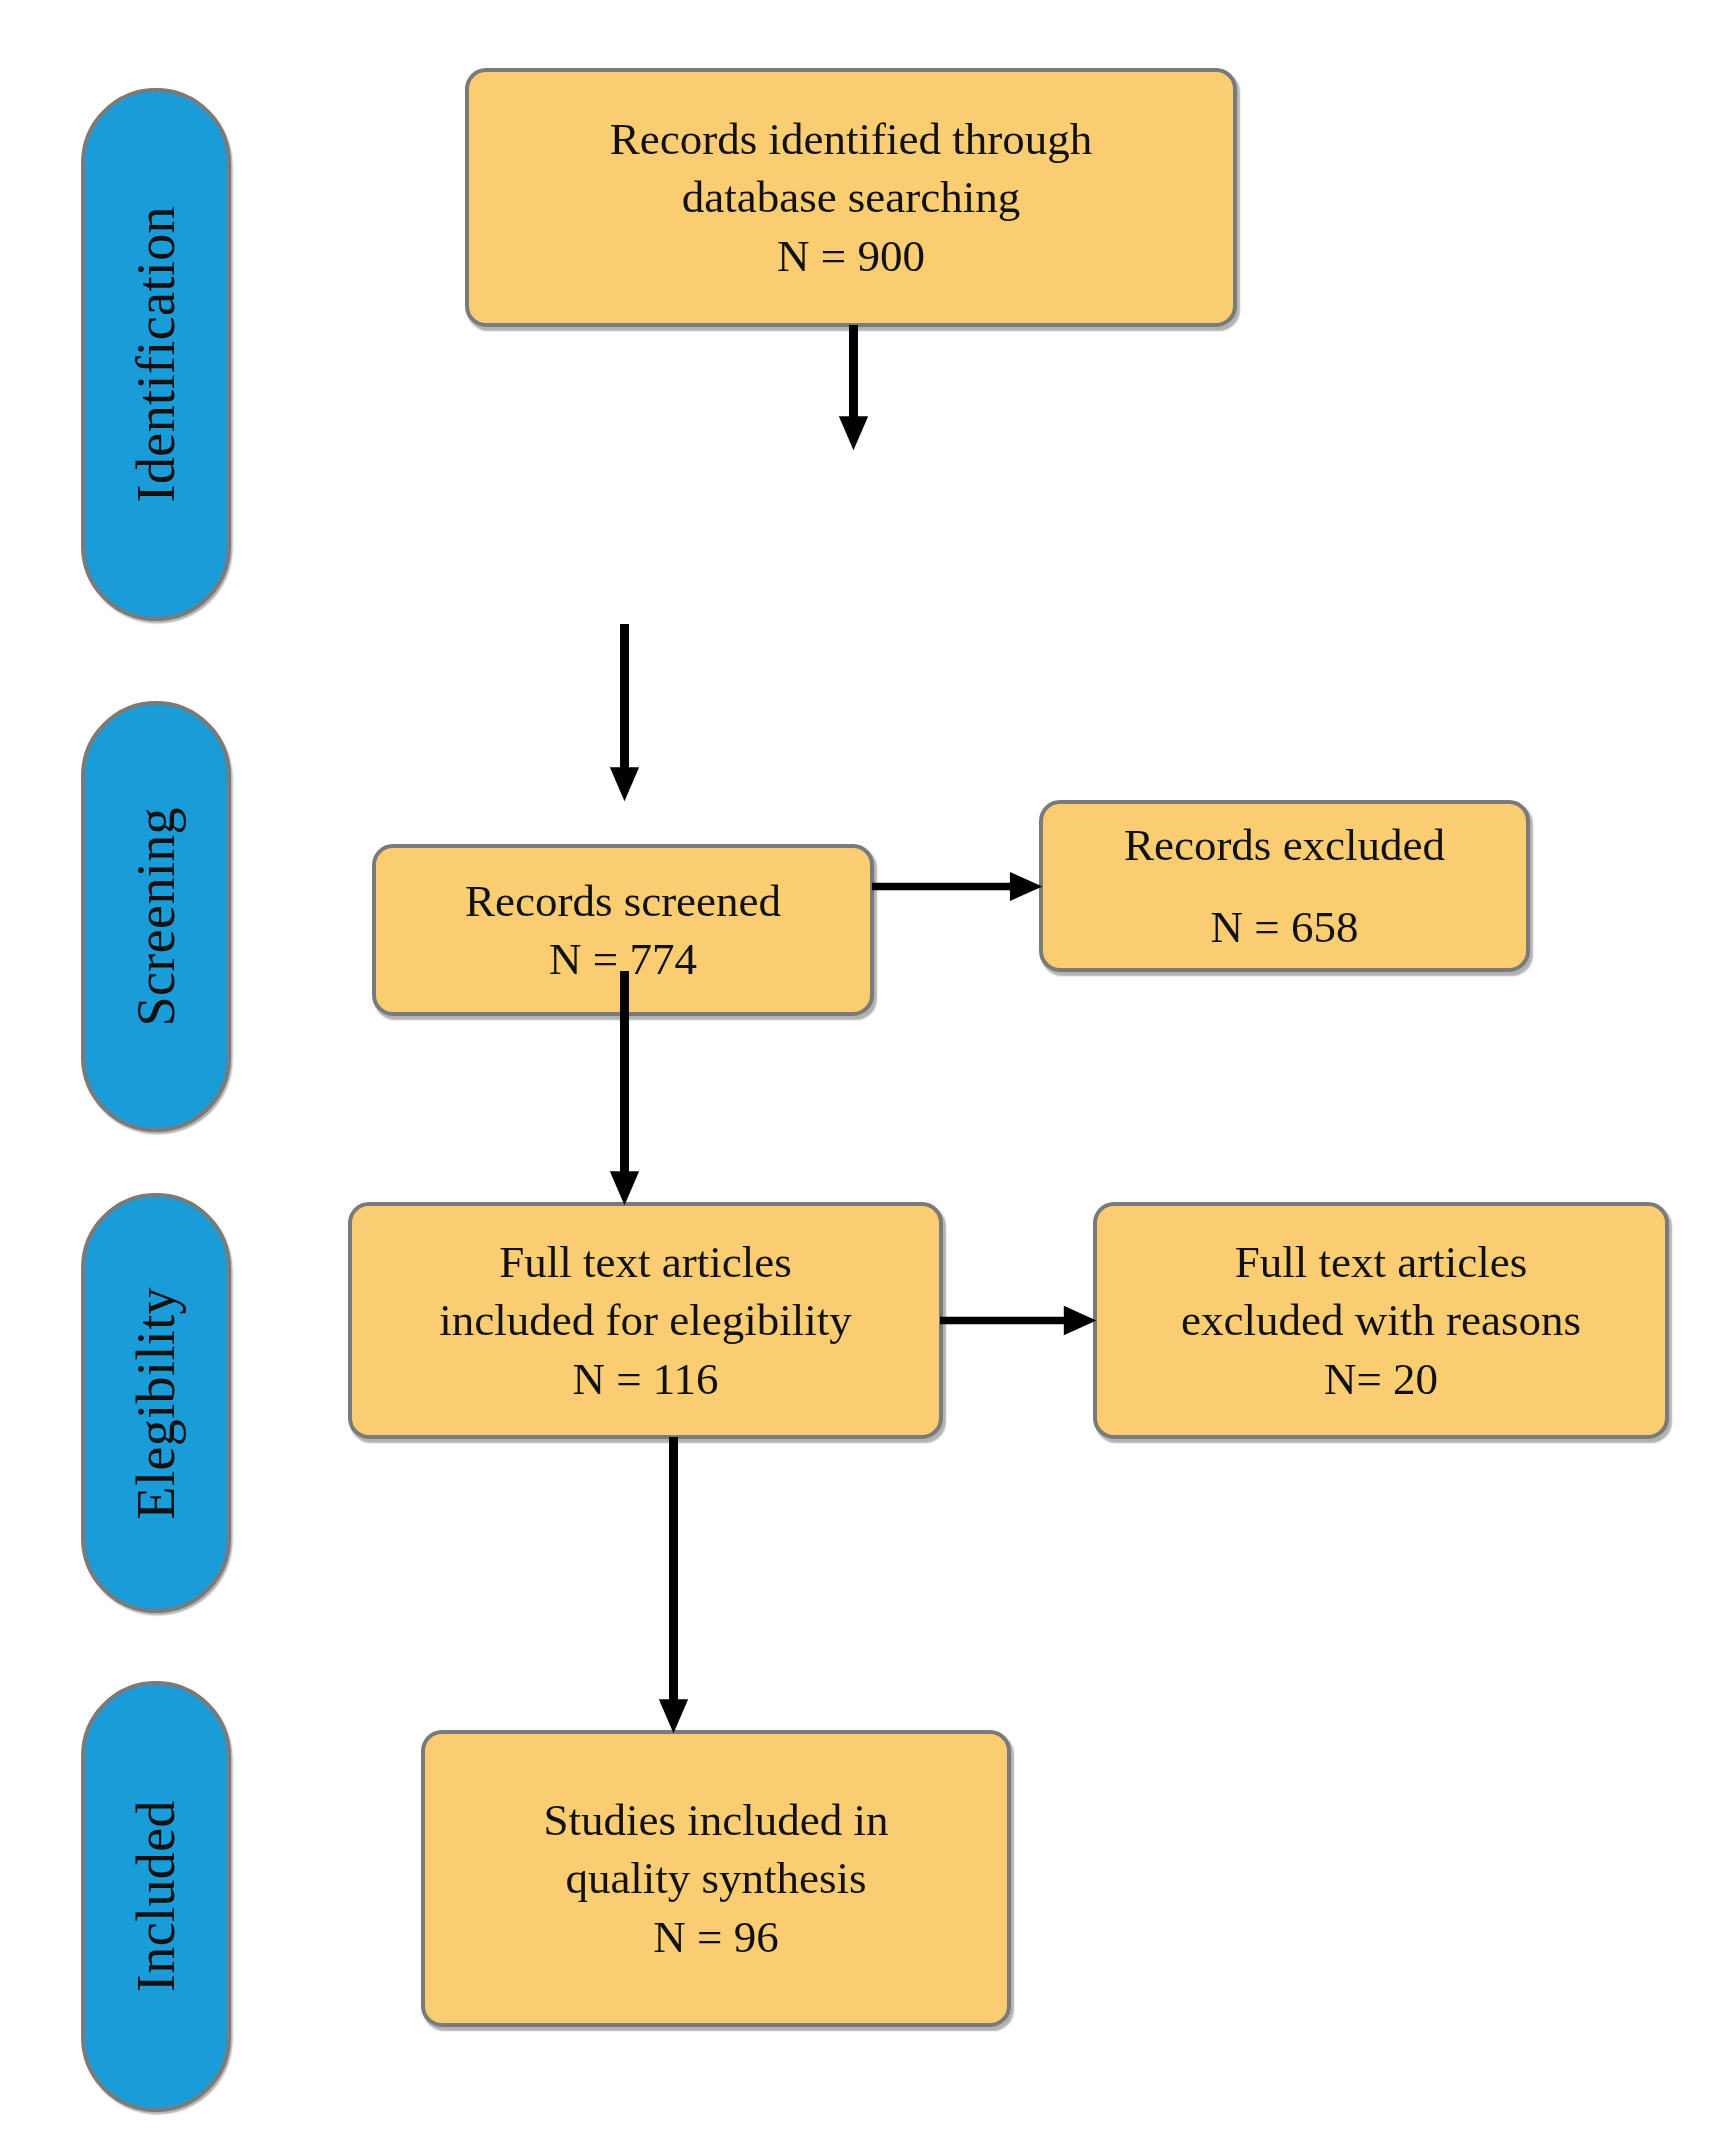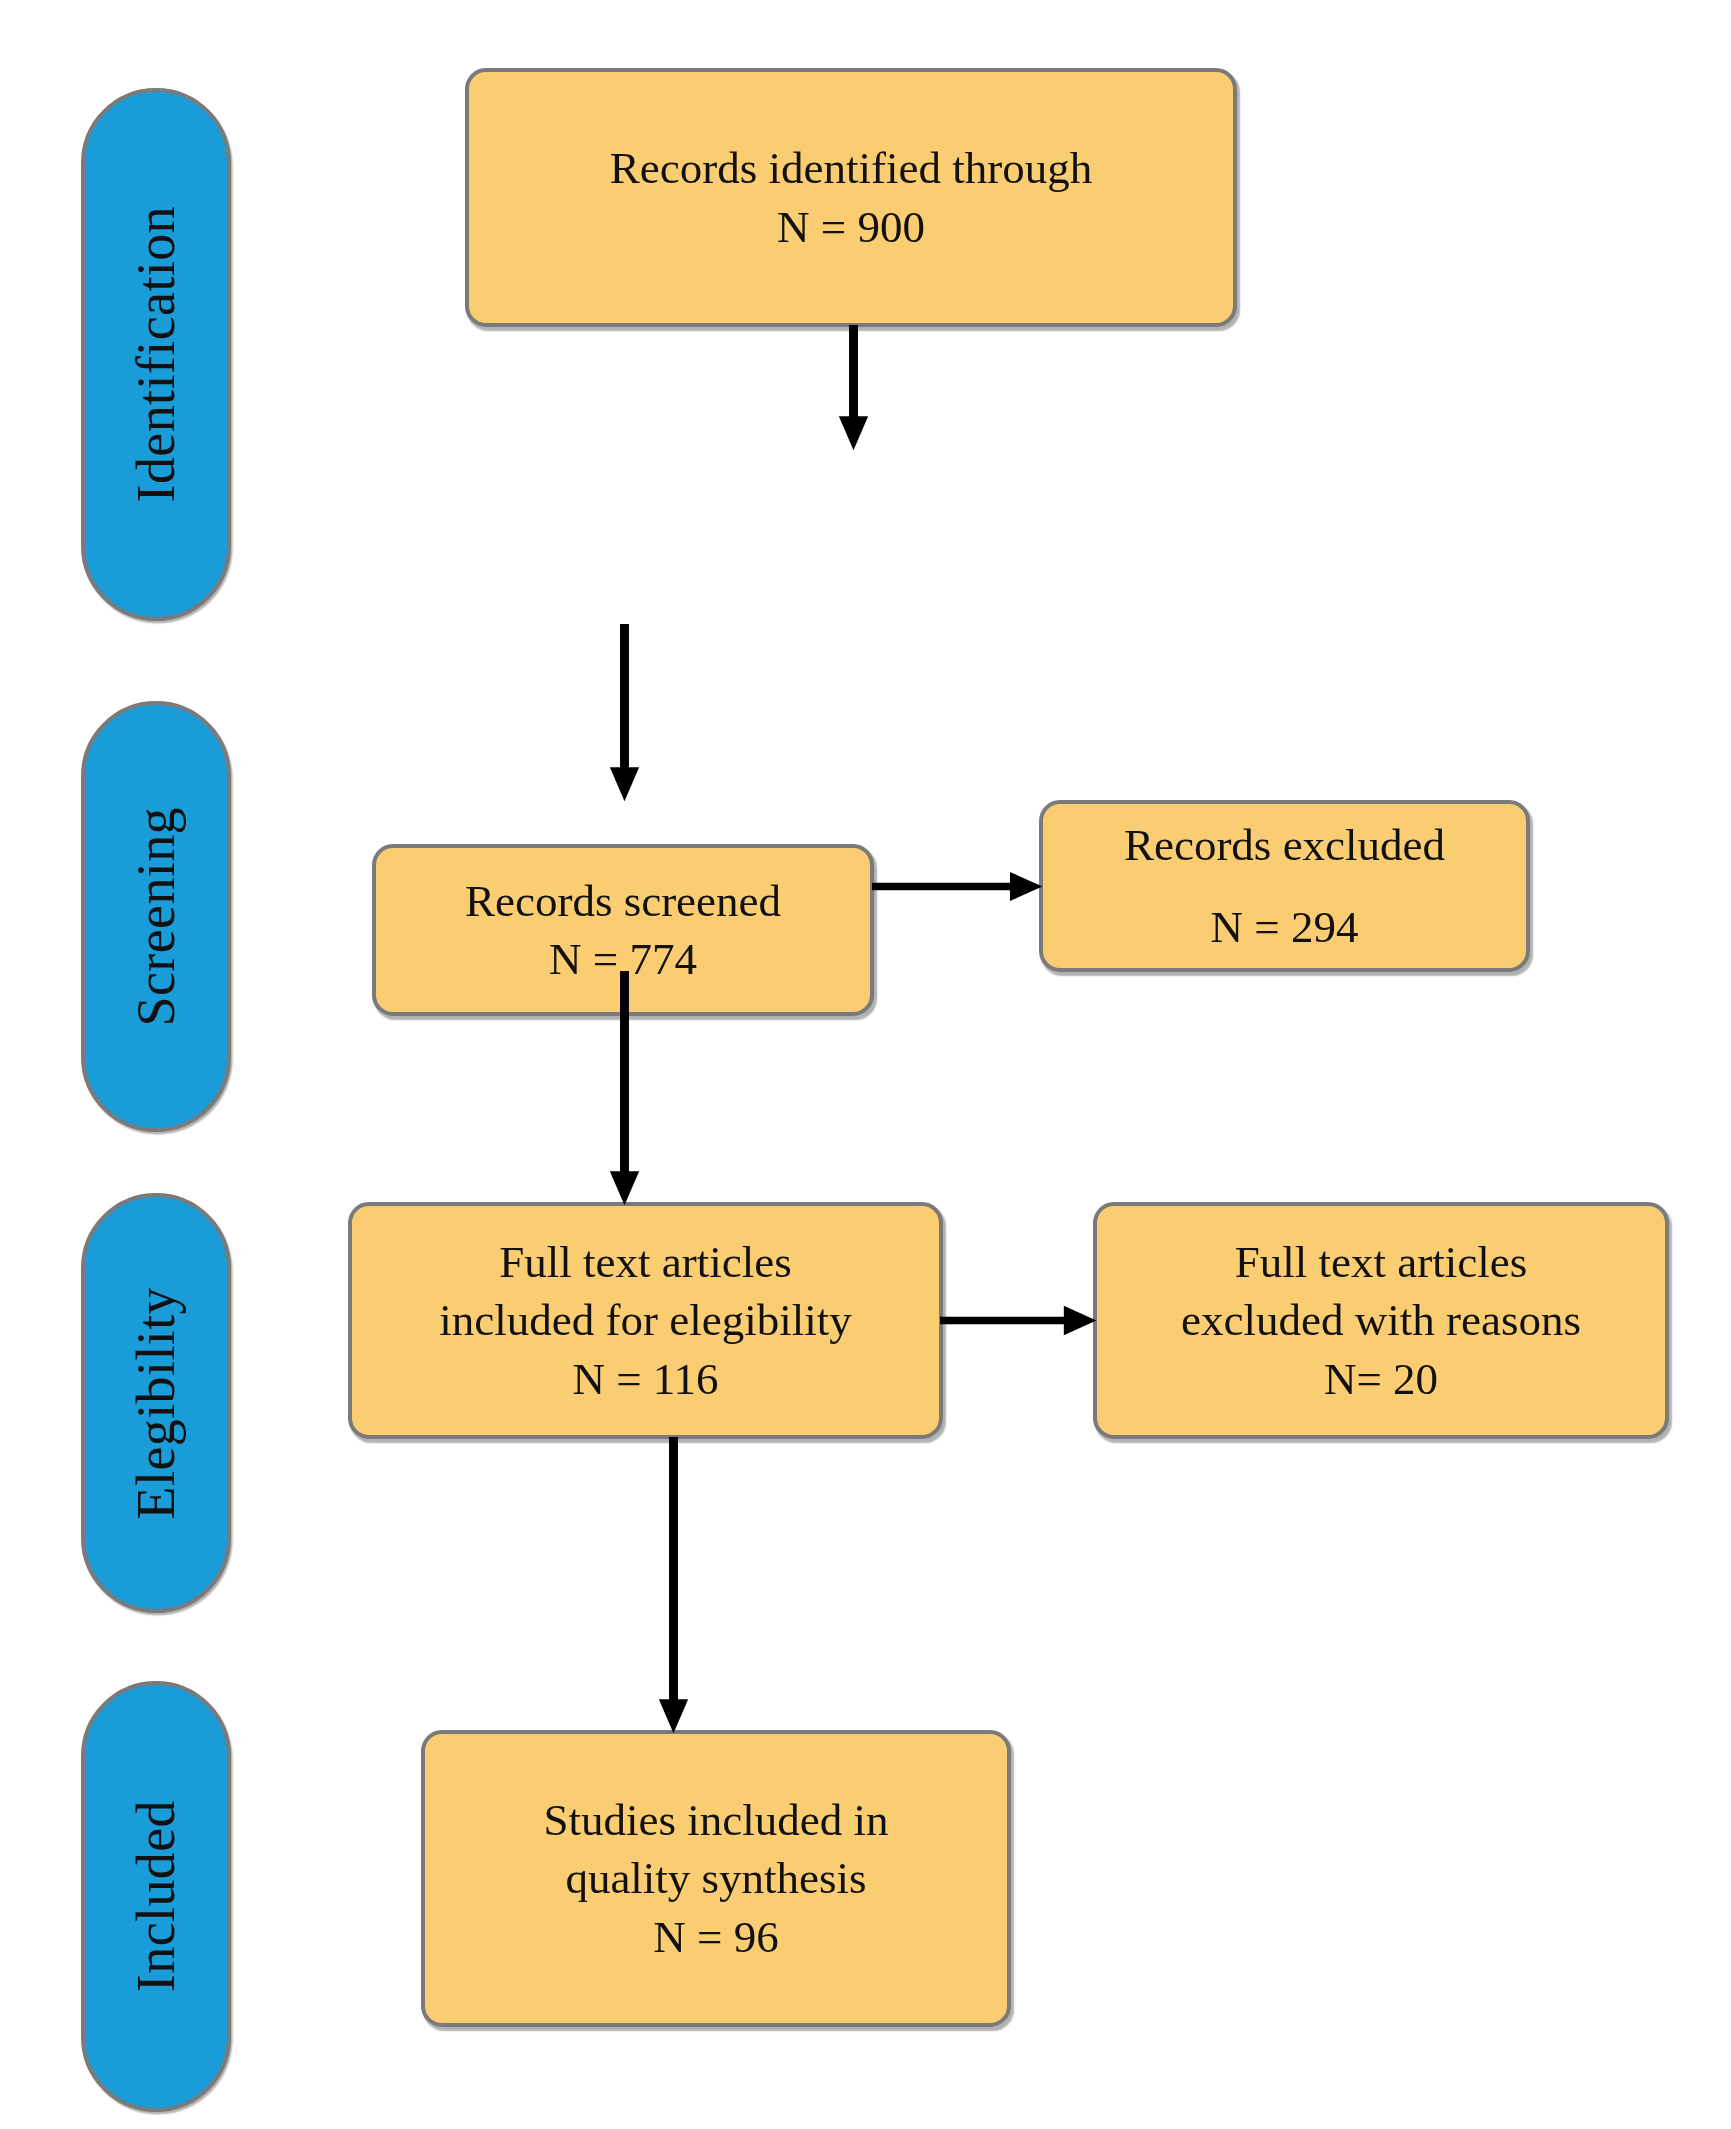--- a/index.html
+++ b/index.html
@@ -90,32 +90,33 @@
   <div class="stage-pill" style="left:81px; top:1193px; width:150px; height:420px;">
     <span class="stage-label">Elegibility</span>
   </div>
 
   <div class="stage-pill" style="left:81px; top:1681px; width:150px; height:431px;">
     <span class="stage-label">Included</span>
   </div>
 
   <div class="flow-box" style="left:465px; top:68px; width:772px; height:259px;">
     <div class="line">Records identified through</div>
+    <div class="line">database searching</div>
     <div class="line">N = 900</div>
   </div>
 
 
   <div class="flow-box" style="left:372px; top:800px; width:502px; height:172px;margin-top:44px;">
     <div class="line">Records screened</div>
     <div class="line">N = 774</div>
   </div>
 
   <div class="flow-box" style="left:1039px; top:800px; width:491px; height:172px;gap:24px;">
     <div class="line">Records excluded</div>
-    <div class="line">N = 294</div>
+    <div class="line">N = 658</div>
   </div>
 
   <div class="flow-box" style="left:348px; top:1202px; width:595px; height:237px;">
     <div class="line">Full text articles</div>
     <div class="line">included for elegibility</div>
     <div class="line">N = 116</div>
   </div>
 
   <div class="flow-box" style="left:1093px; top:1202px; width:576px; height:237px;">
     <div class="line">Full text articles</div>

